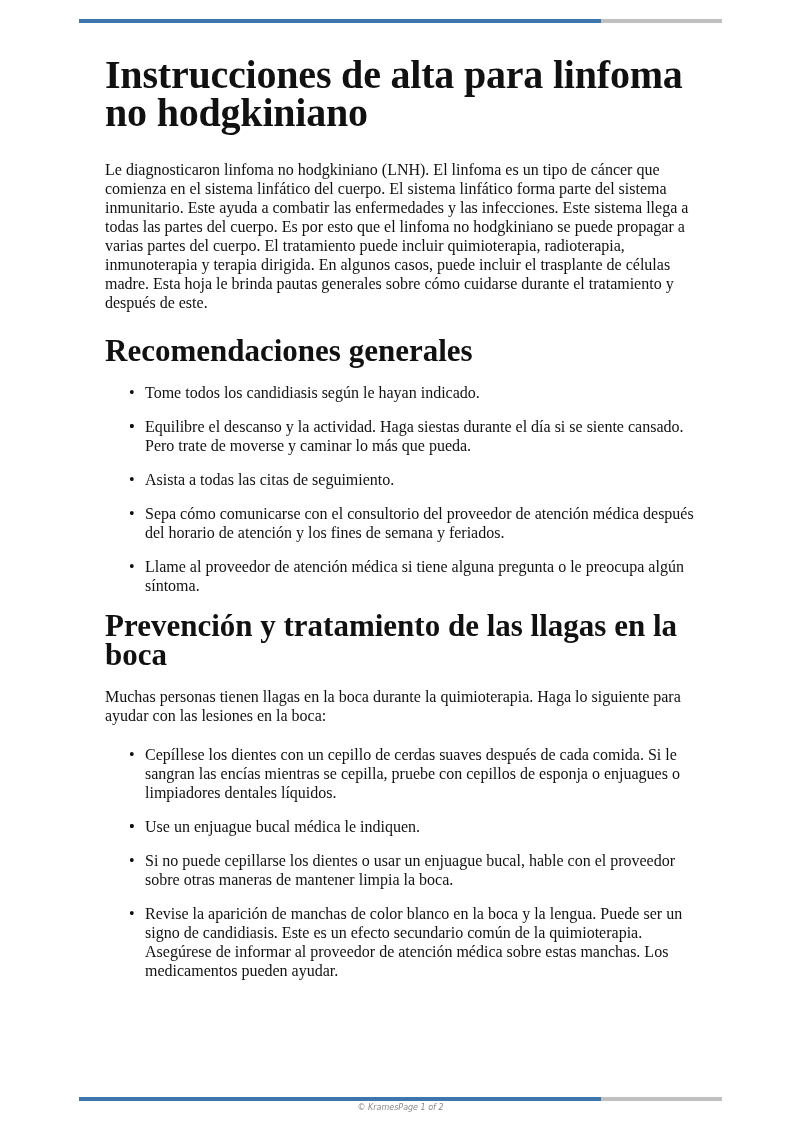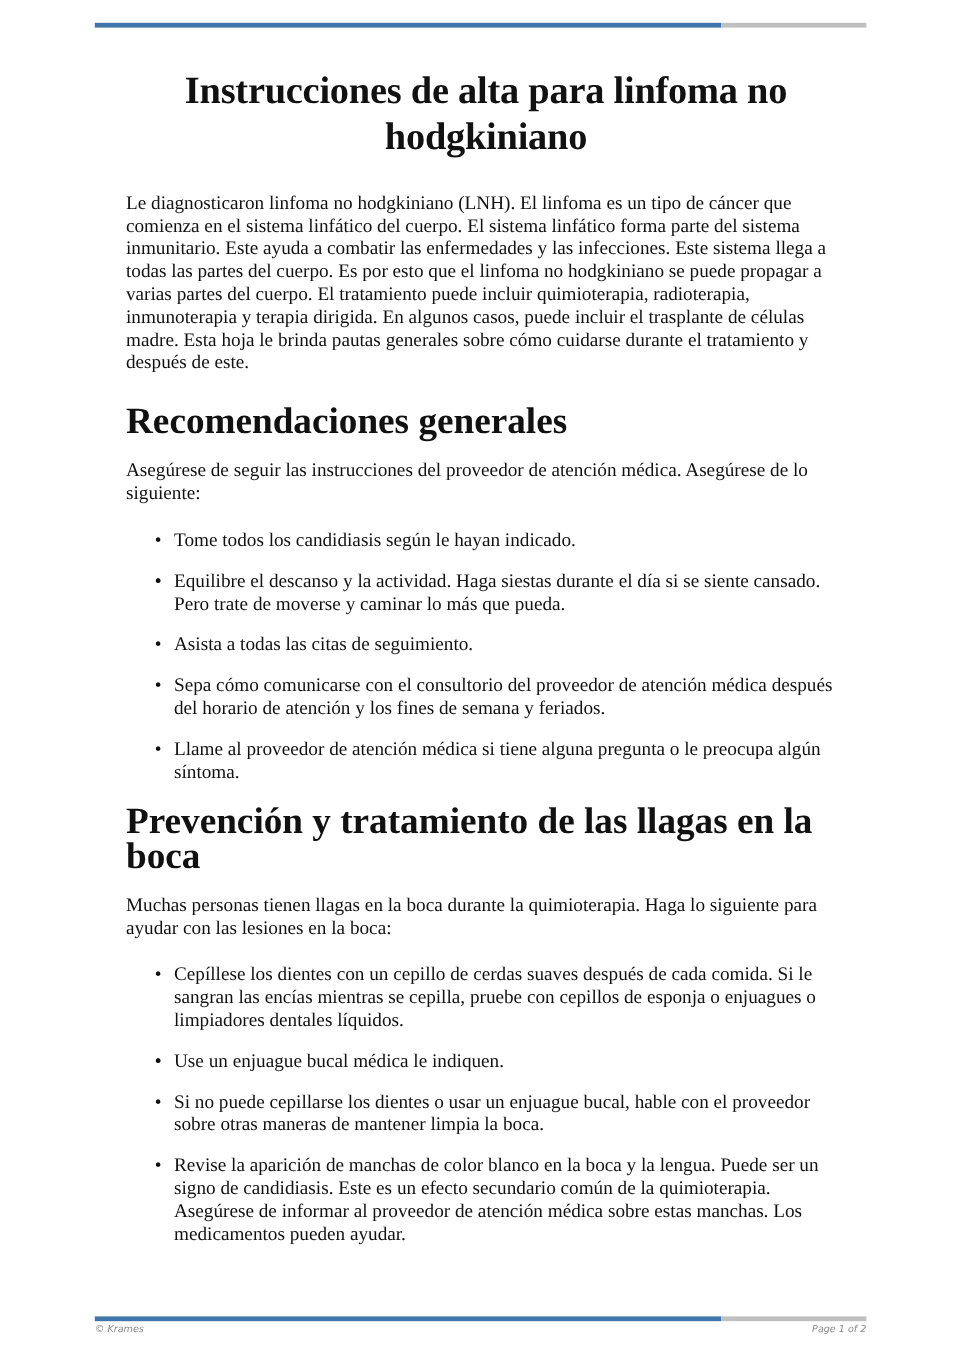--- a/index.html
+++ b/index.html
@@ -27,26 +27,25 @@
     .bar.top { top: 19px; }
     .bar.bottom { top: 1097px; }
 
     .content {
       position: absolute;
       left: 105px;
       top: 56px;
       width: 600px;
     }
     h1 {
-      font-size: 32px;
+      font-size: 40px;
       line-height: 38px;
       font-weight: bold;
       margin: 0 0 28px 0;
       letter-spacing: -0.2px;
-      text-align: center;
     }
     h2 {
       font-size: 31px;
       line-height: 29px;
       font-weight: bold;
       margin: 0 0 18px 0;
     }
     p {
       font-size: 16px;
       line-height: 19px;
@@ -73,38 +72,37 @@
     .footer {
       position: absolute;
       top: 1103px;
       left: 79px;
       width: 643px;
       font-family: "DejaVu Sans", "Liberation Sans", sans-serif;
       font-style: italic;
       font-size: 8px;
       color: #888888;
       display: flex;
-      justify-content: space-between;
+      justify-content: center;
     }
   </style>
 </head>
 <body>
 
 <div class="bar top">
   <div class="seg-blue"></div>
   <div class="seg-gray"></div>
 </div>
 
 <div class="content">
   <h1>Instrucciones de alta para linfoma no hodgkiniano</h1>
   <p class="intro">Le diagnosticaron linfoma no hodgkiniano (LNH). El linfoma es un tipo de cáncer que comienza en el sistema linfático del cuerpo. El sistema linfático forma parte del sistema inmunitario. Este ayuda a combatir las enfermedades y las infecciones. Este sistema llega a todas las partes del cuerpo. Es por esto que el linfoma no hodgkiniano se puede propagar a varias partes del cuerpo. El tratamiento puede incluir quimioterapia, radioterapia, inmunoterapia y terapia dirigida. En algunos casos, puede incluir el trasplante de células madre. Esta hoja le brinda pautas generales sobre cómo cuidarse durante el tratamiento y después de este.</p>
 
   <section>
     <h2>Recomendaciones generales</h2>
-    <p>Asegúrese de seguir las instrucciones del proveedor de atención médica. Asegúrese de lo siguiente:</p>
     <ul>
       <li><span class="bullet">•</span><span>Tome todos los candidiasis según le hayan indicado.</span></li>
       <li><span class="bullet">•</span></li>
       <li><span class="bullet">•</span><span>Equilibre el descanso y la actividad. Haga siestas durante el día si se siente cansado. Pero trate de moverse y caminar lo más que pueda.</span></li>
       <li><span class="bullet">•</span><span>Asista a todas las citas de seguimiento.</span></li>
       <li><span class="bullet">•</span><span>Sepa cómo comunicarse con el consultorio del proveedor de atención médica después del horario de atención y los fines de semana y feriados.</span></li>
       <li><span class="bullet">•</span><span>Llame al proveedor de atención médica si tiene alguna pregunta o le preocupa algún síntoma.</span></li>
     </ul>
   </section>
 

